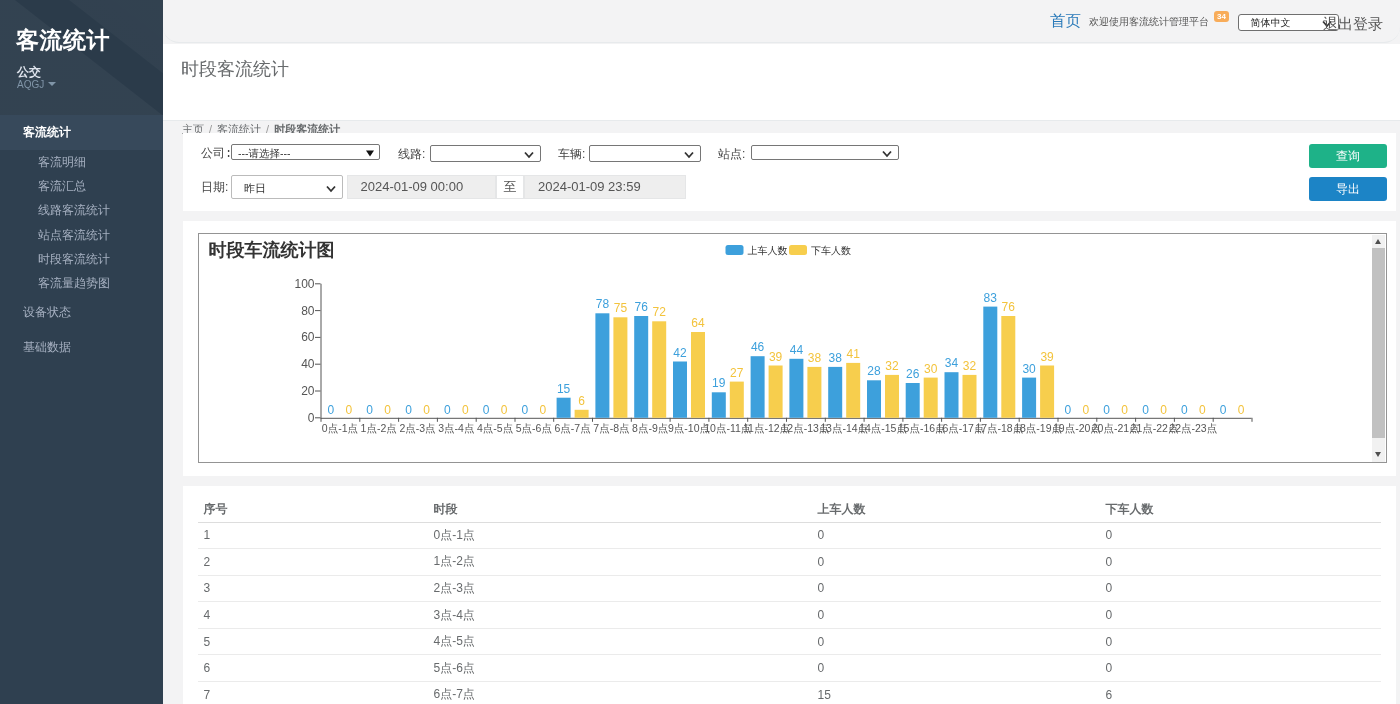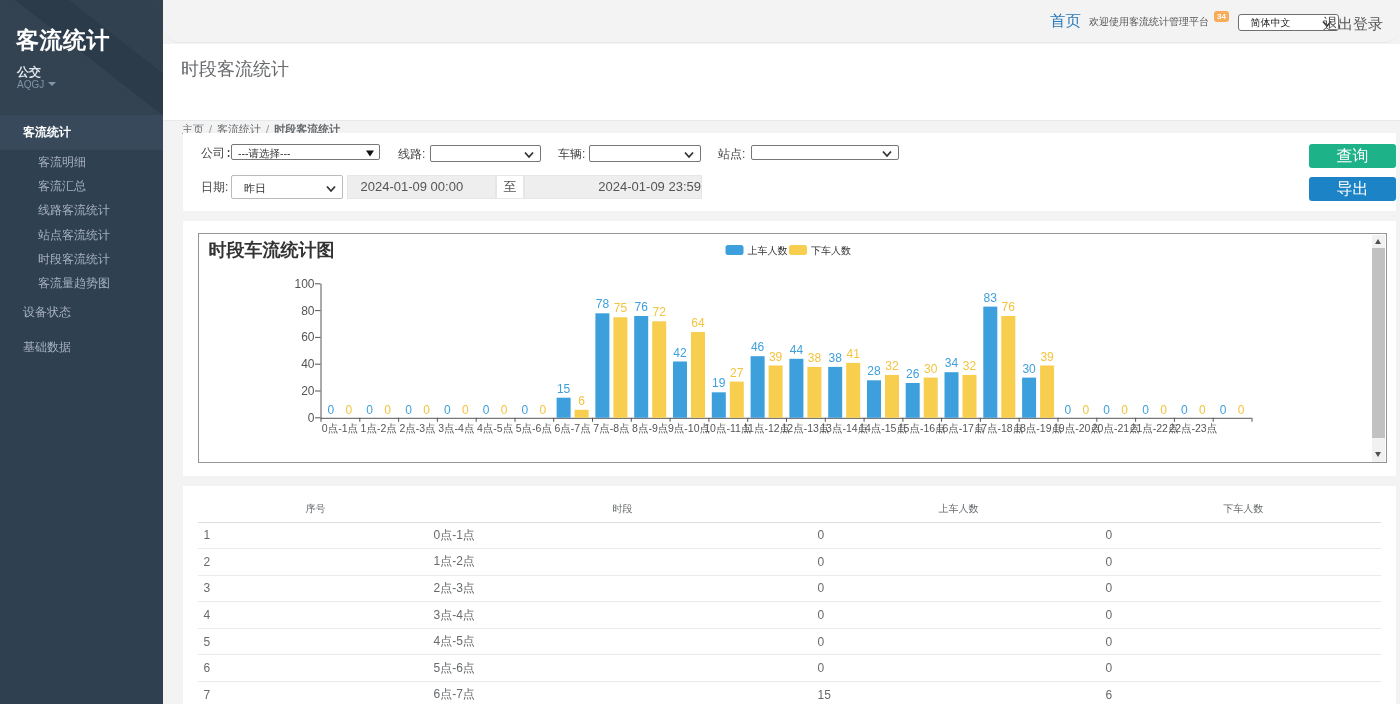--- a/index.html
+++ b/index.html
@@ -44,34 +44,34 @@
 #filtercard { top:133px; height:78px; }
 #chartcard  { top:221px; height:255px; }
 #tablecard  { top:486px; height:218px; }
 
 
 .flabel { position:absolute; font-size:12px; color:#444; }
 .selbox { position:absolute; border:1px solid #767676; border-radius:2px; background:#fff; font-size:12px; color:#333; }
 .selbox .txt { position:absolute; left:6px; top:1px; line-height:14px; }
 .selbox svg { position:absolute; right:6px; }
 .dateinp { position:absolute; height:24px; background:#eee; border:1px solid #e5e6e7; font-size:13px; color:#555; line-height:22px; }
-.btn { position:absolute; left:1126.5px; width:87px; height:24px; border-radius:3px; color:#fff; font-size:16px;
+.btn { position:absolute; left:1126.5px; width:78px; height:24px; border-radius:3px; color:#fff; font-size:12px;
   text-align:center; line-height:24px; }
 
 
 #chartbox { position:absolute; left:15px; top:11.5px; width:1189px; height:230px; border:1px solid #949494; }
 #vscroll { position:absolute; right:1px; top:1px; width:13px; height:227px; background:#f1f1f1; }
 #vscroll .thumb { position:absolute; left:0px; top:13.5px; width:13px; height:190px; background:#c1c1c1; }
 #vscroll .arr { position:absolute; left:3.2px; width:0; height:0; }
 #vscroll .up { top:4.5px; border-left:3.4px solid transparent; border-right:3.4px solid transparent; border-bottom:5px solid #505050; }
 #vscroll .dn { bottom:4.5px; border-left:3.4px solid transparent; border-right:3.4px solid transparent; border-top:5px solid #505050; }
 
 
 #tablecard table { position:absolute; left:15px; top:11px; width:1183.5px; border-collapse:collapse; table-layout:fixed; }
-#tablecard th { text-align:center; font-size:10px; color:#676a6c; font-weight:normal; height:25px; padding-left:6px;
+#tablecard th { text-align:left; font-size:12px; color:#676a6c; font-weight:bold; height:25px; padding-left:6px;
   border-bottom:1px solid #ddd; }
 #tablecard td { font-size:12px; color:#676a6c; height:26.6px; padding-left:6px; border-bottom:1px solid #ebebeb; }
 </style>
 </head>
 <body>
 
 <div id="sidebar">
   <div id="brand">
     <h1>客流统计</h1>
     <div class="co">公交</div>
@@ -136,21 +136,21 @@
 
   <span class="flabel" style="left:18.5px;top:46px;">日期:</span>
   <div class="selbox" style="left:48.5px;top:41.5px;width:112px;height:24px;border-color:#bbb;">
     <span class="txt" style="left:12px;top:5px;font-size:11px;">昨日</span>
     <svg width="10" height="8" style="top:9px;">
         <polyline points="1,1.5 5,6 9,1.5" fill="none" stroke="#333" stroke-width="1.8"></polyline>
       </svg>
   </div>
   <div class="dateinp" style="left:164px;top:41.5px;width:149px;padding-left:13px;">2024-01-09 00:00</div>
   <div class="dateinp" style="left:313.5px;top:41.5px;width:28px;background:#fff;text-align:center;padding-left:0;">至</div>
-  <div class="dateinp" style="left:341.5px;top:41.5px;width:178px;padding-left:13px;text-align:right;">2024-01-09 23:59</div>
+  <div class="dateinp" style="left:341.5px;top:41.5px;width:162px;padding-left:13px;">2024-01-09 23:59</div>
 
   <div class="btn" style="top:11px;background:#1eb288;">查询</div>
   <div class="btn" style="top:43.5px;background:#1c84c6;">导出</div>
 </div>
 
 <div class="card" id="chartcard">
   <div id="chartbox">
     <svg width="1172" height="227" viewBox="0 0 1172 227" style="position:absolute;left:0;top:0;font-family:'Liberation Sans',sans-serif">
 <text x="9.5" y="21.5" font-size="18" font-weight="bold" fill="#333">时段车流统计图</text>
 <rect x="526.5" y="11.0" width="18" height="10" rx="2.5" fill="#3da0dc"></rect>

